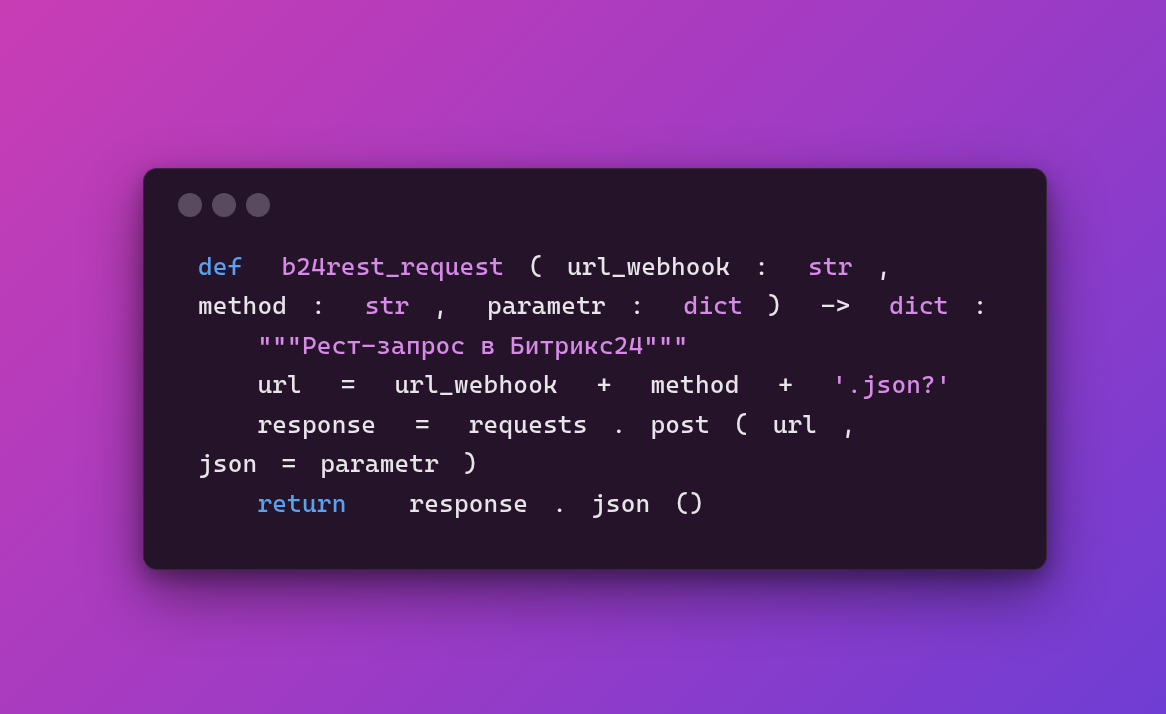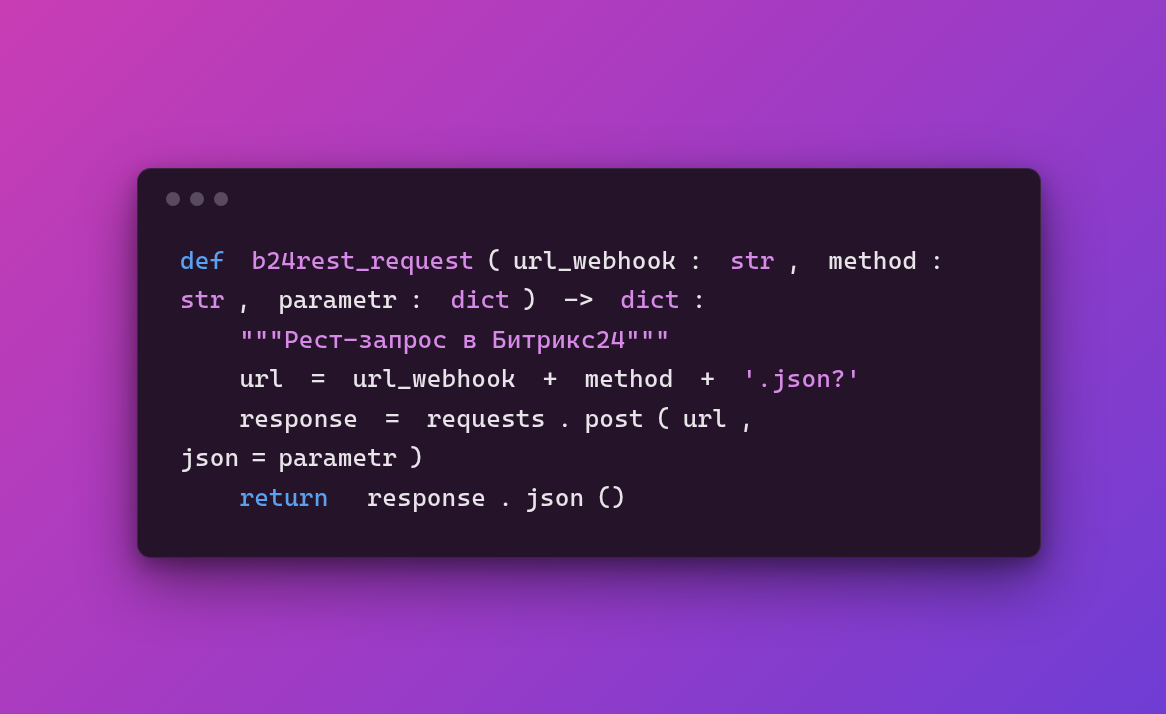--- a/index.html
+++ b/index.html
@@ -1,15 +1,15 @@
 <!DOCTYPE html>
 <html><head>
   <meta charset="utf-8">
   <style>
-    * { margin: 0; padding: 6px; box-sizing: border-box; }
+    * { margin: 0; padding: 12px; box-sizing: border-box; }
     body {
       width: 1166px;
       height: 714px;
       background: linear-gradient(135deg, #c83db4 0%, #a03bc4 50%, #6e3dd4 100%);
       display: flex;
       align-items: center;
       justify-content: center;
       font-family: ui-monospace, 'SF Mono', 'Cascadia Code', 'Roboto Mono', Menlo, Monaco, Consolas, monospace;
     }
     .code-window {

